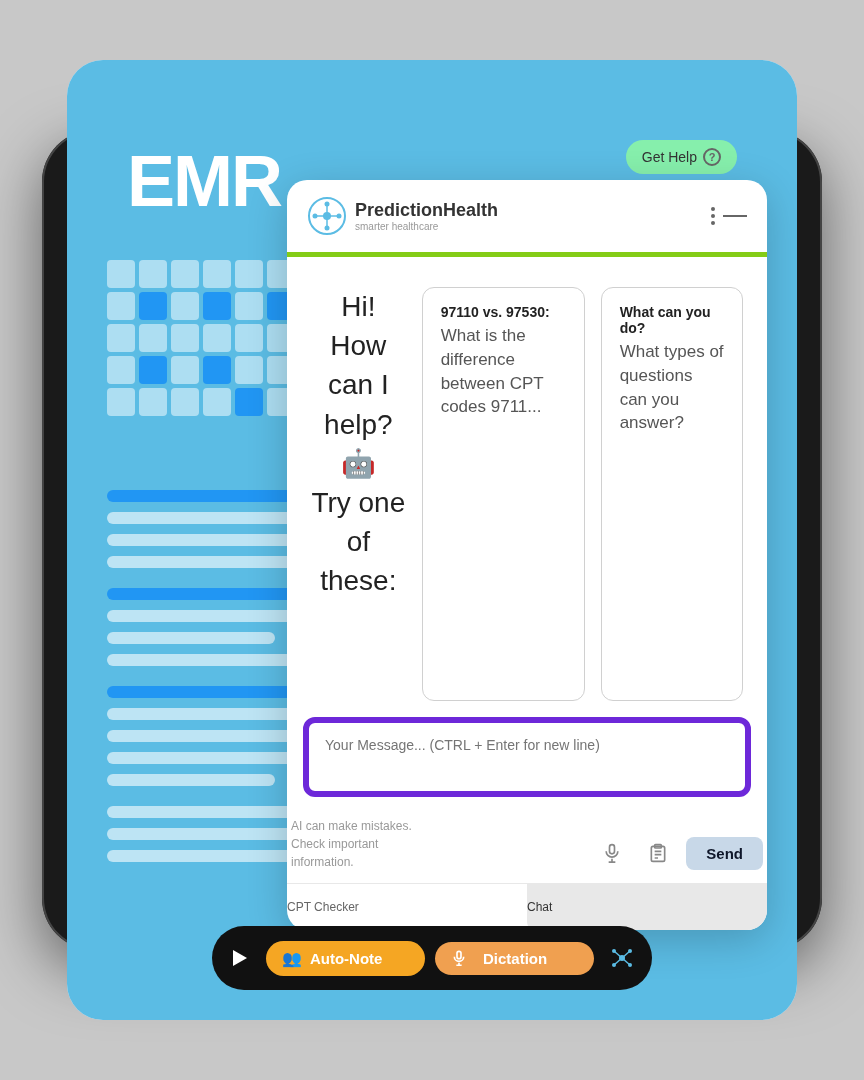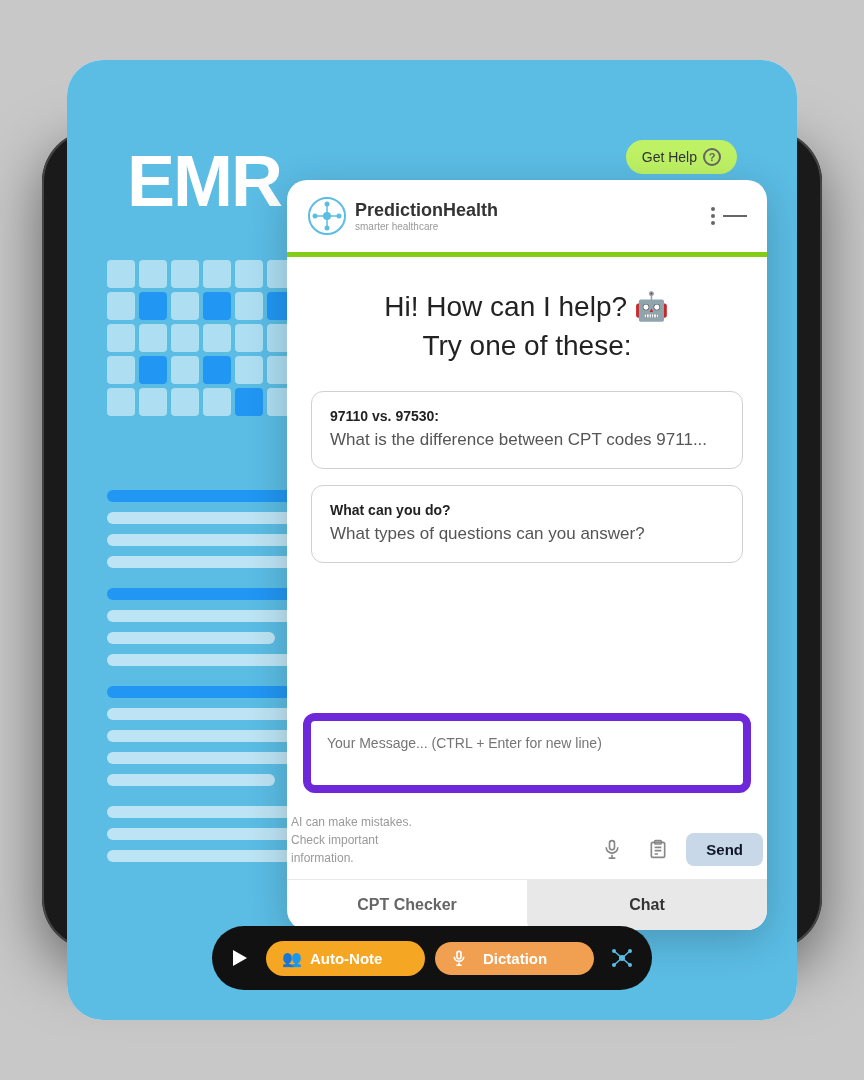--- a/index.html
+++ b/index.html
@@ -53,21 +53,21 @@
       font-weight: 900;
       color: white;
       letter-spacing: -2px;
       z-index: 1;
     }
 
     .get-help-btn {
       position: absolute;
       top: 80px;
       right: 60px;
-      background: #bef264;
+      background: #86efac;
       border: none;
       border-radius: 20px;
       padding: 8px 16px;
       font-size: 14px;
       font-weight: 500;
       color: #333;
       cursor: pointer;
       display: flex;
       align-items: center;
       gap: 6px;
@@ -297,21 +297,21 @@
       width: 24px;
       height: 2px;
       background: #666;
     }
 
     
     .chat-body {
       flex: 1;
       padding: 30px 24px 16px;
       display: flex;
-      flex-direction: column;
+      flex-direction: row;
       gap: 16px;
       overflow-y: auto;
     }
 
     .chat-greeting {
       text-align: center;
       margin-bottom: 10px;
     }
 
     .chat-greeting-text {
@@ -349,21 +349,21 @@
     }
 
     
     .chat-input-area {
       padding: 0 16px 8px;
       flex-shrink: 0;
     }
 
     .message-input {
       width: 100%;
-      border: 8px solid #6d28d9;
+      border: 6px solid #6d28d9;
       border-radius: 12px;
       padding: 14px 16px;
       font-size: 14px;
       color: #999;
       resize: none;
       height: 80px;
       outline: none;
       font-family: inherit;
     }
 
@@ -414,24 +414,23 @@
 
     
     .chat-tabs {
       display: flex;
       border-top: 1px solid #e8e8e8;
       flex-shrink: 0;
     }
 
     .tab-item {
       flex: 1;
-      text-align: center;
       padding: 16px 0;
-      font-size: 16px;
-      font-weight: 700;
+      font-size: 12px;
+      font-weight: 400;
       color: #666;
       cursor: pointer;
     }
 
     .tab-item.active {
       background: #e8e8e8;
       color: #333;
       border-radius: 0 0 8px 8px;
     }
 

